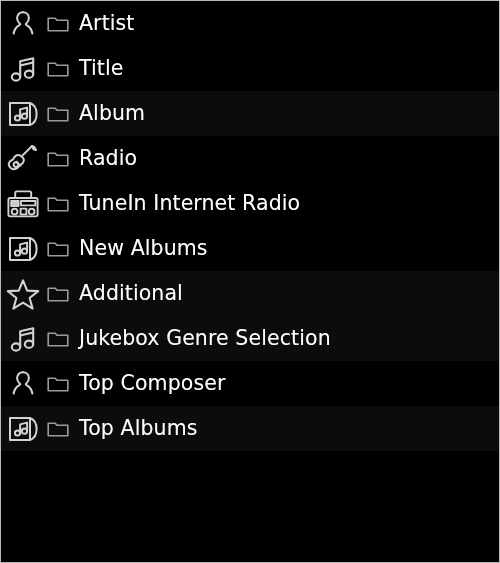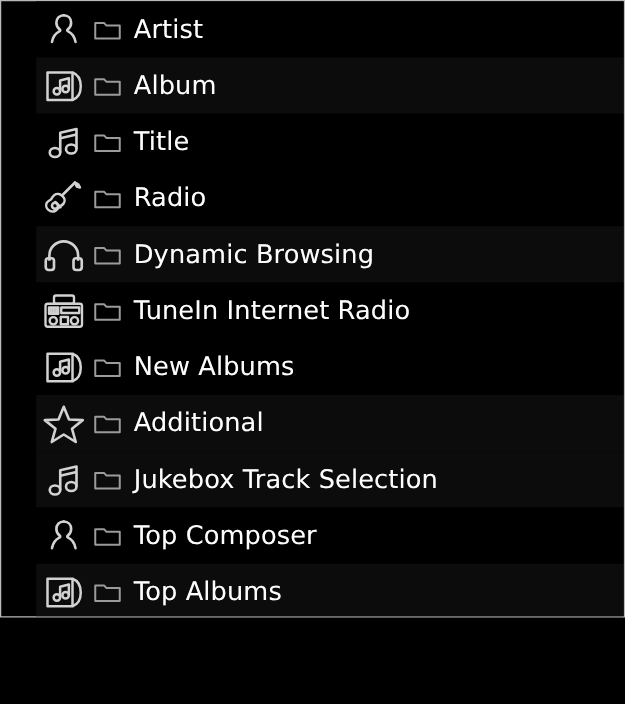--- a/index.html
+++ b/index.html
@@ -9,27 +9,26 @@
   }
   body {
     width: 500px;
     height: 563px;
     overflow: hidden;
     font-family: "DejaVu Sans", sans-serif;
   }
 
   #app {
     width: 500px;
-    height: 494px;
+    height: 563px;
     box-sizing: border-box;
     border: 1px solid #b9b9b9;
     background: #000000;
     overflow: hidden;
     position: relative;
-    padding-left: 28px;
   }
 
   .list {
     display: block;
     width: 100%;
   }
 
   .row {
     display: flex;
     align-items: center;
@@ -104,59 +103,59 @@
           </svg>
       </span>
       <span class="folder-icon">
         <svg viewBox="0 0 22 18">
             <path d="M1.2 3.3h7l1.8 2h10.8v10.5H1.2z" fill="none" stroke="#9b9b9b" stroke-width="1.6" stroke-linejoin="round"></path>
           </svg>
       </span>
       <span class="row-label">Artist</span>
     </div>
 
+    <div class="row">
+      <span class="row-icon">
+        <svg viewBox="0 0 34 34">
+            <g fill="none" stroke="#d2d2d2" stroke-width="2.1" stroke-linejoin="round">
+          <ellipse cx="10" cy="25" rx="4.2" ry="3.6"></ellipse>
+          <ellipse cx="23" cy="22.2" rx="4.2" ry="3.6"></ellipse>
+          <path d="M14.2 25V9.2l13-3v16"></path>
+          <path d="M14.2 13.6l13-3"></path>
+        </g>
+          </svg>
+      </span>
+      <span class="folder-icon">
+        <svg viewBox="0 0 22 18">
+            <path d="M1.2 3.3h7l1.8 2h10.8v10.5H1.2z" fill="none" stroke="#9b9b9b" stroke-width="1.6" stroke-linejoin="round"></path>
+          </svg>
+      </span>
+      <span class="row-label">Title</span>
+    </div>
+
     <div class="row alt">
       <span class="row-icon">
         <svg viewBox="0 0 34 34">
             <g fill="none" stroke="#d2d2d2" stroke-width="2" stroke-linejoin="round">
           <rect x="4" y="6" width="20" height="22"></rect>
           <path d="M24 6c4.4 1.6 6.6 5 6.6 11S28.4 26.4 24 28"></path>
           <circle cx="11.5" cy="21" r="2.6"></circle>
           <circle cx="18.5" cy="19.2" r="2.6"></circle>
           <path d="M14.1 21V12.4l7-1.8v8.6"></path>
         </g>
           </svg>
       </span>
       <span class="folder-icon">
         <svg viewBox="0 0 22 18">
             <path d="M1.2 3.3h7l1.8 2h10.8v10.5H1.2z" fill="none" stroke="#9b9b9b" stroke-width="1.6" stroke-linejoin="round"></path>
           </svg>
       </span>
       <span class="row-label">Album</span>
     </div>
 
-    <div class="row">
-      <span class="row-icon">
-        <svg viewBox="0 0 34 34">
-            <g fill="none" stroke="#d2d2d2" stroke-width="2.1" stroke-linejoin="round">
-          <ellipse cx="10" cy="25" rx="4.2" ry="3.6"></ellipse>
-          <ellipse cx="23" cy="22.2" rx="4.2" ry="3.6"></ellipse>
-          <path d="M14.2 25V9.2l13-3v16"></path>
-          <path d="M14.2 13.6l13-3"></path>
-        </g>
-          </svg>
-      </span>
-      <span class="folder-icon">
-        <svg viewBox="0 0 22 18">
-            <path d="M1.2 3.3h7l1.8 2h10.8v10.5H1.2z" fill="none" stroke="#9b9b9b" stroke-width="1.6" stroke-linejoin="round"></path>
-          </svg>
-      </span>
-      <span class="row-label">Title</span>
-    </div>
-
 
     <div class="row">
       <span class="row-icon">
         <svg viewBox="0 0 34 34">
             <g fill="none" stroke="#d2d2d2" stroke-width="2" stroke-linecap="round" stroke-linejoin="round">
           <path d="M15.5 14.5c-1.6-1.6-4.2-1.9-6.1-.4-1.4 1.1-1.7 2.5-2.6 3.4-1.1 1-2.6 1.4-3.4 2.8-1 1.8-.4 4.2 1.3 5.6 1.6 1.4 3.9 1.6 5.6.8 1.5-.7 2.1-2.1 3.1-3.1 1-1 2.4-1.4 3.4-2.7 1.3-1.7 1.1-4.1-.4-5.6z"></path>
           <path d="M16.4 13.6l9.6-9.6"></path>
           <path d="M26 4l2.6 1.4L30 8l-2.6-.8z"></path>
           <path d="M10.2 19.6l4.2 4.2"></path>
           <circle cx="10" cy="22.6" r="2.4"></circle>
@@ -164,37 +163,20 @@
           </svg>
       </span>
       <span class="folder-icon">
         <svg viewBox="0 0 22 18">
             <path d="M1.2 3.3h7l1.8 2h10.8v10.5H1.2z" fill="none" stroke="#9b9b9b" stroke-width="1.6" stroke-linejoin="round"></path>
           </svg>
       </span>
       <span class="row-label">Radio</span>
     </div>
 
-    <div class="row alt">
-      <span class="row-icon">
-        <svg viewBox="0 0 34 34">
-            <g fill="none" stroke="#d2d2d2" stroke-width="2.1" stroke-linejoin="round">
-          <path d="M5.5 21.5v-4c0-6.3 5.1-11.4 11.5-11.4S28.5 11.2 28.5 17.5v4"></path>
-          <rect x="2.6" y="19.6" width="6.6" height="9.4" rx="2.2"></rect>
-          <rect x="24.8" y="19.6" width="6.6" height="9.4" rx="2.2"></rect>
-        </g>
-          </svg>
-      </span>
-      <span class="folder-icon">
-        <svg viewBox="0 0 22 18">
-            <path d="M1.2 3.3h7l1.8 2h10.8v10.5H1.2z" fill="none" stroke="#9b9b9b" stroke-width="1.6" stroke-linejoin="round"></path>
-          </svg>
-      </span>
-      <span class="row-label">Dynamic Browsing</span>
-    </div>
 
     <div class="row">
       <span class="row-icon">
         <svg viewBox="0 0 34 34">
             <g fill="none" stroke="#d2d2d2" stroke-width="1.9" stroke-linejoin="round">
           <rect x="2.4" y="11" width="29.2" height="18.4" rx="1.8"></rect>
           <rect x="9.2" y="4.4" width="16" height="6.6" rx="1.6"></rect>
           <rect x="5.2" y="14" width="7.4" height="5"></rect>
           <path d="M7 14v5M9 14v5M11 14v5"></path>
           <rect x="15" y="14" width="14.4" height="4.4"></rect>
@@ -255,21 +237,21 @@
           <path d="M14.2 25V9.2l13-3v16"></path>
           <path d="M14.2 13.6l13-3"></path>
         </g>
           </svg>
       </span>
       <span class="folder-icon">
         <svg viewBox="0 0 22 18">
             <path d="M1.2 3.3h7l1.8 2h10.8v10.5H1.2z" fill="none" stroke="#9b9b9b" stroke-width="1.6" stroke-linejoin="round"></path>
           </svg>
       </span>
-      <span class="row-label">Jukebox Track Selection</span>
+      <span class="row-label">Jukebox Genre Selection</span>
     </div>
 
     <div class="row">
       <span class="row-icon">
         <svg viewBox="0 0 34 34">
             <g fill="none" stroke="#d2d2d2" stroke-width="2.1" stroke-linecap="round" stroke-linejoin="round">
           <path d="M17 5.2c3.6 0 5.9 2.6 5.9 5.9 0 2.6-1.3 4.3-2.6 5.4-.7.6-.6 1.2.2 1.6 3.1 1.5 5.2 4.6 5.9 8.4"></path>
           <path d="M17 5.2c-3.6 0-5.9 2.6-5.9 5.9 0 2.6 1.3 4.3 2.6 5.4.7.6.6 1.2-.2 1.6-3.1 1.5-5.2 4.6-5.9 8.4"></path>
         </g>
           </svg>

